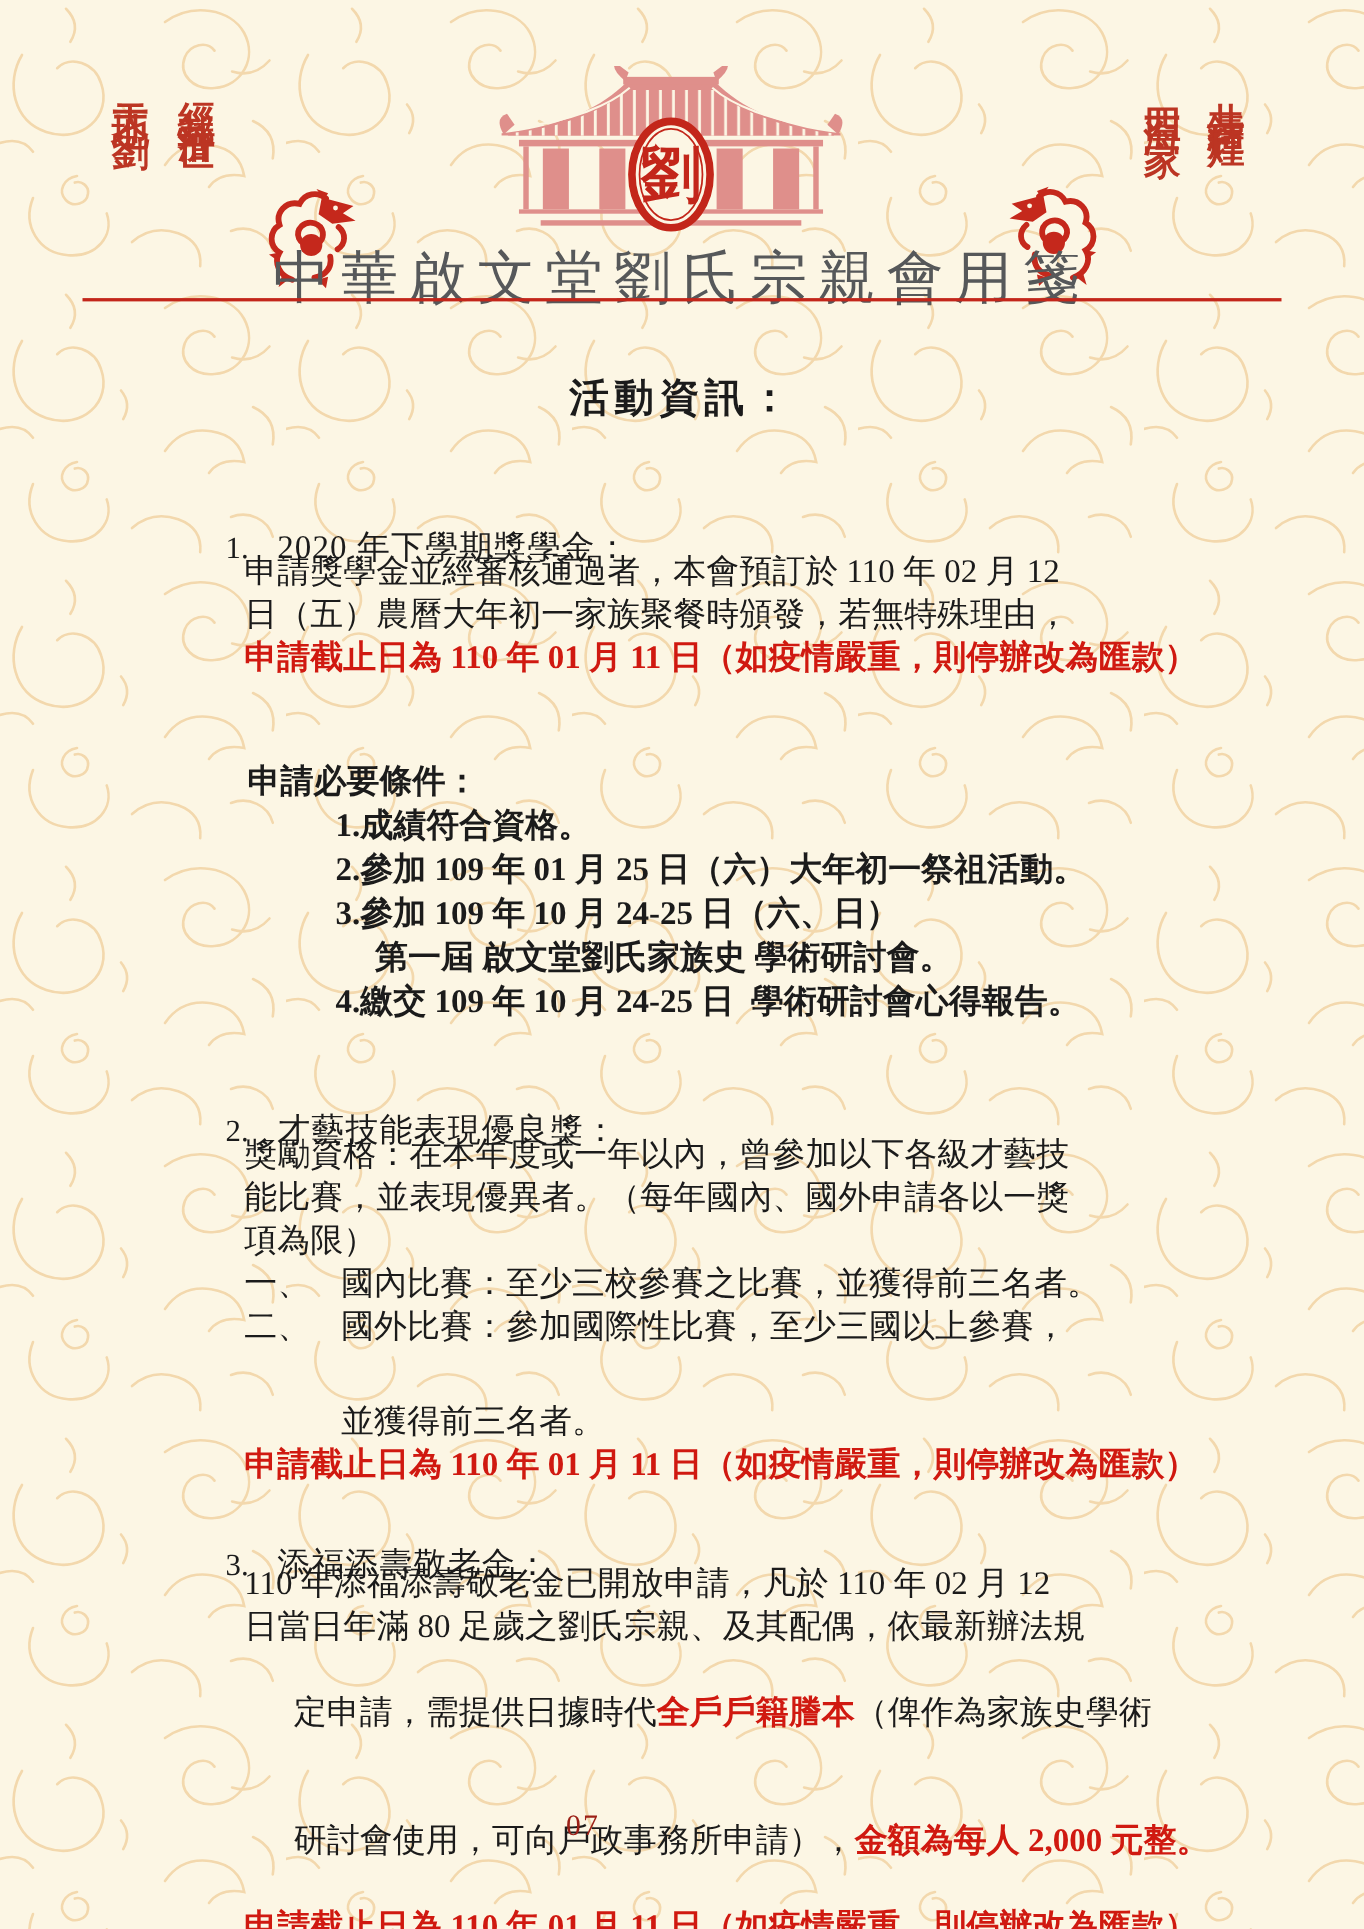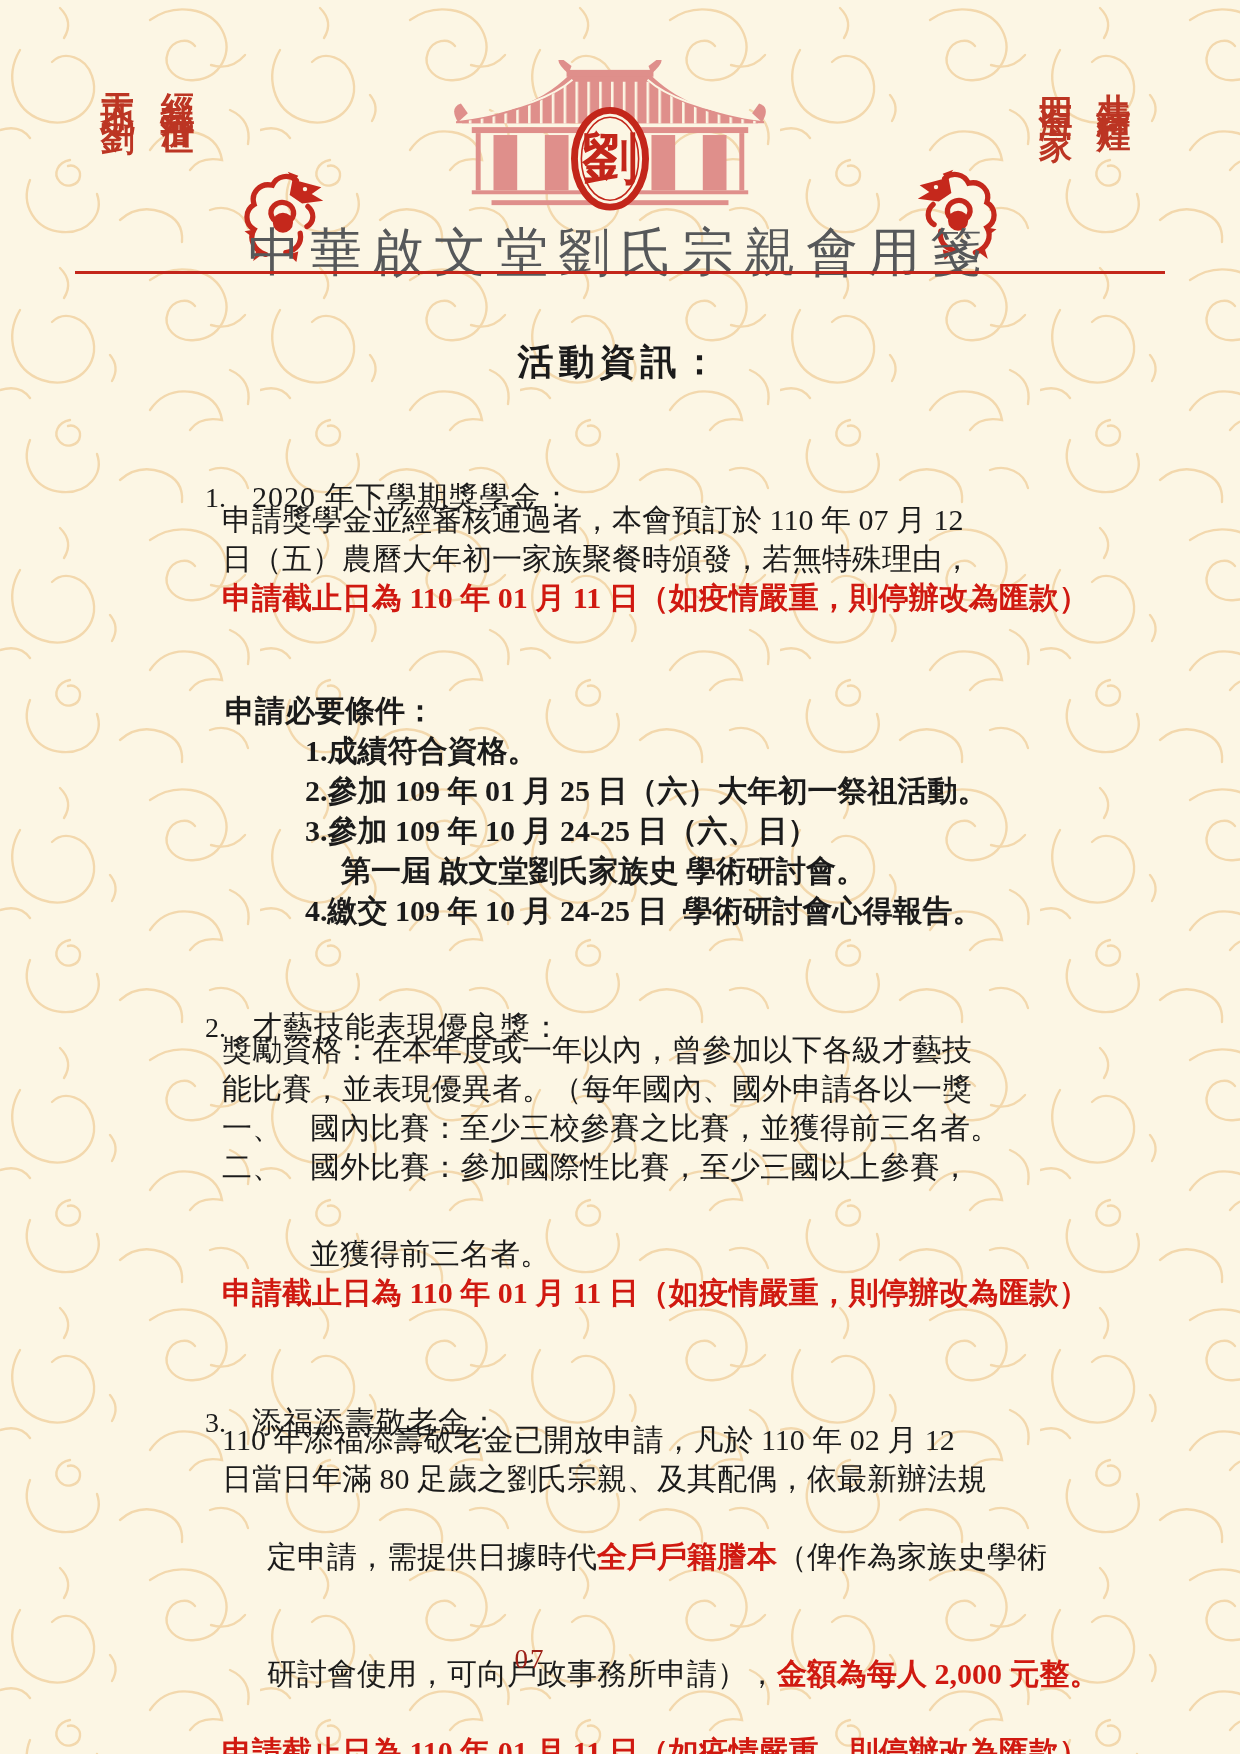--- a/index.html
+++ b/index.html
@@ -156,41 +156,42 @@
 
   <div class="abs header-title">中華啟文堂劉氏宗親會用箋</div>
   <div class="abs red-rule"></div>
 
   <div class="abs doc-title">活動資訊：</div>
 
   <div class="abs sec-head" style="top:443px;">
     <span class="sec-num">1.</span><span class="sec-heading">2020 年下學期獎學金：</span>
   </div>
   <div class="abs body-block" style="top:500px;">
-    <div class="line">申請獎學金並經審核通過者，本會預訂於 110 年 07 月 12</div>
+    <div class="line">申請獎學金並經審核通過者，本會預訂於 110 年 02 月 12</div>
     <div class="line">日（五）農曆大年初一家族聚餐時頒發，若無特殊理由，</div>
     <div class="line red">申請截止日為 110 年 01 月 11 日（如疫情嚴重，則停辦改為匯款）</div>
   </div>
   <div class="abs body-block bold" style="top:691px;left:225px;">
     <div class="line">申請必要條件：</div>
   </div>
   <div class="abs body-block cond-list bold lh40" style="top:731px;">
     <div class="line">1.成績符合資格。</div>
     <div class="line">2.參加 109 年 01 月 25 日（六）大年初一祭祖活動。</div>
     <div class="line">3.參加 109 年 10 月 24-25 日（六、日）</div>
     <div class="line cond-cont">第一屆 啟文堂劉氏家族史 學術研討會。</div>
     <div class="line">4.繳交 109 年 10 月 24-25 日  學術研討會心得報告。</div>
   </div>
 
   <div class="abs sec-head" style="top:973px;">
     <span class="sec-num">2.</span><span class="sec-heading">才藝技能表現優良獎：</span>
   </div>
   <div class="abs body-block" style="top:1030px;">
     <div class="line">獎勵資格：在本年度或一年以內，曾參加以下各級才藝技</div>
     <div class="line">能比賽，並表現優異者。（每年國內、國外申請各以一獎</div>
+    <div class="line">項為限）</div>
     <div class="line item-line">
       <span class="item-label">一、</span><span>國內比賽：至少三校參賽之比賽，並獲得前三名者。</span>
     </div>
     <div class="line item-line">
       <span class="item-label">二、</span><span>國外比賽：參加國際性比賽，至少三國以上參賽，</span>
     </div>
     <div class="line item-cont" style="padding-left:88px;margin-top:48px;">並獲得前三名者。</div>
     <div class="line red">申請截止日為 110 年 01 月 11 日（如疫情嚴重，則停辦改為匯款）</div>
   </div>
 

